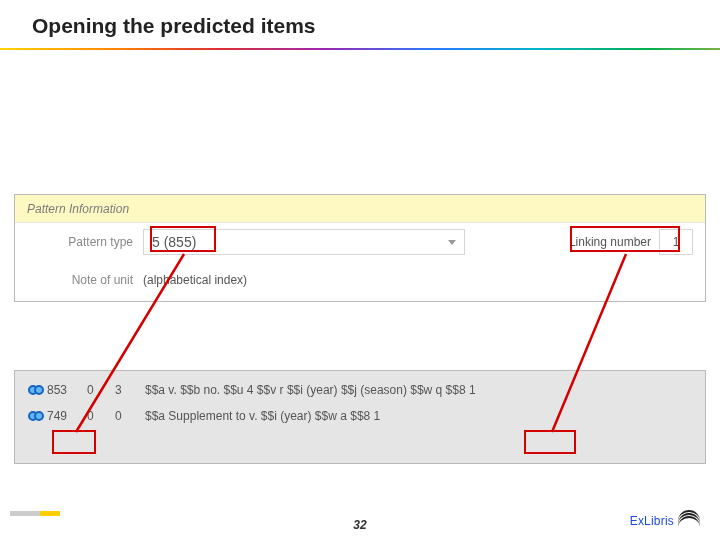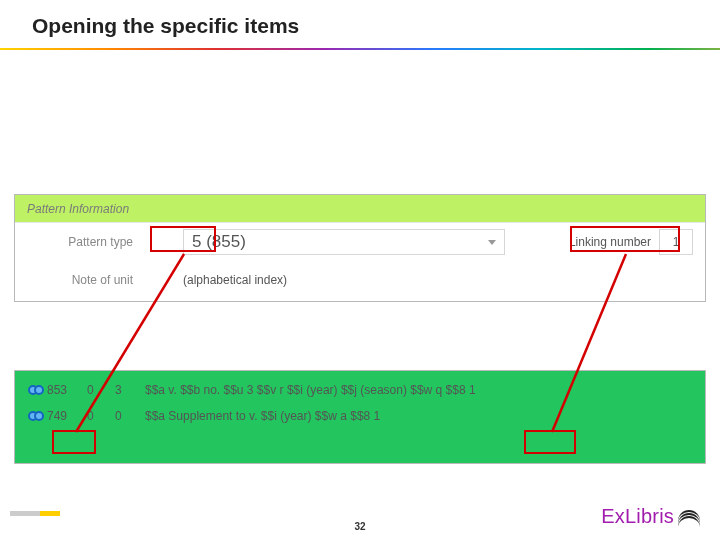--- a/index.html
+++ b/index.html
@@ -8,30 +8,30 @@
 
   .title { position: absolute; top: 14px; left: 32px; font-size: 21px; font-weight: 700; color: #222; }
   .title-underline { position: absolute; top: 48px; left: 0; width: 720px; height: 2px;
     background: linear-gradient(90deg, #ffd400 0%, #ff8a00 15%, #e03030 30%, #9c27b0 45%, #2979ff 60%, #00b6c9 75%, #00b050 90%, #7cb342 100%); }
 
   .bullets { position: absolute; top: 76px; left: 32px; right: 32px; font-size: 17px; line-height: 1.35; }
   .bullets li { list-style: none; position: relative; padding-left: 18px; margin-bottom: 10px; }
   .bullets li::before { content: "•"; position: absolute; left: 0; top: 0; }
 
   .panel1 { position: absolute; top: 194px; left: 14px; width: 692px; height: 108px; border: 1px solid #b9b9b9; background: #fff; }
-  .p1-header { background: #bef264; height: 28px; line-height: 28px; padding-left: 12px; color: #7a7a7a; font-size: 12px; font-style: italic; border-bottom: 1px solid #e6e6e6; }
-  .p1-row { display: flex; align-items: center; height: 38px; gap: 40px; }
+  .p1-header { background: #fef9c3; height: 28px; line-height: 28px; padding-left: 12px; color: #7a7a7a; font-size: 12px; font-style: italic; border-bottom: 1px solid #e6e6e6; }
+  .p1-row { display: flex; align-items: center; height: 38px; }
   .p1-label { width: 128px; text-align: right; color: #888; font-size: 12px; padding-right: 10px; }
   .p1-val { font-size: 12px; color: #555; text-align: right; }
-  .p1-select { position: relative; width: 322px; height: 26px; border: 1px solid #d6d6d6; display: flex; align-items: center; padding: 0 8px; font-size: 17px; color: #555; }
+  .p1-select { position: relative; width: 322px; height: 26px; border: 1px solid #d6d6d6; display: flex; align-items: center; padding: 0 8px; font-size: 14px; color: #555; }
   .p1-caret { position: absolute; right: 8px; top: 10px; width: 0; height: 0; border-left: 4px solid transparent; border-right: 4px solid transparent; border-top: 5px solid #999; }
   .p1-right { position: absolute; right: 12px; top: 34px; display: flex; align-items: center; gap: 8px; }
   .p1-ln { width: 34px; height: 26px; border: 1px solid #d6d6d6; text-align: center; line-height: 24px; font-size: 12px; color: #555; }
 
-  .panel2 { position: absolute; top: 370px; left: 14px; width: 692px; height: 94px; border: 1px solid #b9b9b9; background: #22c55e; padding: 6px 10px; }
+  .panel2 { position: absolute; top: 370px; left: 14px; width: 692px; height: 94px; border: 1px solid #b9b9b9; background: #e5e5e5; padding: 6px 10px; }
   .fr { display: flex; align-items: center; height: 26px; font-size: 12px; color: #555; }
   .fr .ic { width: 22px; text-align: center; }
   .fr .c1 { width: 40px; }
   .fr .c2 { width: 28px; }
   .fr .c3 { width: 30px; }
   .fr .c4 { flex: 1; }
   .binoc { display: inline-block; position: relative; width: 16px; height: 12px; }
   .binoc::before, .binoc::after { content: ""; position: absolute; width: 6px; height: 6px; border: 2px solid #1565c0; border-radius: 50%; background: #64b5f6; top: 2px; }
   .binoc::before { left: 0; }
   .binoc::after { right: 0; }
@@ -39,35 +39,35 @@
   
   .hb { position: absolute; border: 2px solid #d40000; background: transparent; }
   .hb1 { top: 226px; left: 150px; width: 66px; height: 26px; }
   .hb2 { top: 226px; left: 570px; width: 110px; height: 26px; }
   .hb3 { top: 430px; left: 52px; width: 44px; height: 24px; }
   .hb4 { top: 430px; left: 524px; width: 52px; height: 24px; }
 
   .annots { position: absolute; top: 0; left: 0; width: 720px; height: 540px; pointer-events: none; }
 
   .logo { position: absolute; right: 20px; bottom: 12px; display: flex; align-items: flex-end; gap: 4px; }
-  .logo-text { font-size: 20px; color: #a21caf; font-weight: 400; letter-spacing: .2px; margin-left: 24px; }
+  .logo-text { font-size: 12px; color: #1d4ed8; font-weight: 400; letter-spacing: .2px; margin-left: 24px; }
   .logo-arc { position: relative; width: 22px; height: 18px; }
   .logo-arc span { position: absolute; border-top: 2px solid; border-radius: 50%; width: 22px; height: 22px; left: 0; }
   .arc1 { top: 0; border-color: #00c853; }
   .arc2 { top: 3px; border-color: #ffb300; }
   .arc3 { top: 6px; border-color: #e53935; }
 
-  .pagenum { position: absolute; bottom: 8px; left: 50%; transform: translateX(-50%); font-size: 10px; font-weight: 700; color: #333; }
+  .pagenum { position: absolute; bottom: 8px; left: 50%; transform: translateX(-50%); font-size: 12px; font-weight: 700; color: #333; font-style: italic; }
   .pagebar { position: absolute; bottom: 24px; left: 10px; width: 50px; height: 5px; background: linear-gradient(90deg, #ccc 60%, #ffce00 60%); }
 </style>
 </head>
 <body>
 
 <div class="slide">
-  <div class="title">Opening the specific items</div>
+  <div class="title">Opening the predicted items</div>
   <div class="title-underline"></div>
 
 
   <div class="panel1">
     <div class="p1-header">Pattern Information</div>
     <div class="p1-row">
       <div class="p1-label">Pattern type</div>
       <div class="p1-select">
         <span>5 (855)</span>
         <span class="p1-caret"></span>
@@ -82,21 +82,21 @@
       <div class="p1-val">(alphabetical index)</div>
     </div>
   </div>
 
   <div class="panel2">
     <div class="fr">
       <span class="ic"><span class="binoc"></span></span>
       <span class="c1">853</span>
       <span class="c2">0</span>
       <span class="c3">3</span>
-      <span class="c4">$$a v. $$b no. $$u 3 $$v r $$i (year) $$j (season) $$w q $$8 1</span>
+      <span class="c4">$$a v. $$b no. $$u 4 $$v r $$i (year) $$j (season) $$w q $$8 1</span>
     </div>
     <div class="fr">
       <span class="ic"><span class="binoc"></span></span>
       <span class="c1">749</span>
       <span class="c2">0</span>
       <span class="c3">0</span>
       <span class="c4">$$a Supplement to v. $$i (year) $$w a $$8 1</span>
     </div>
   </div>
 

